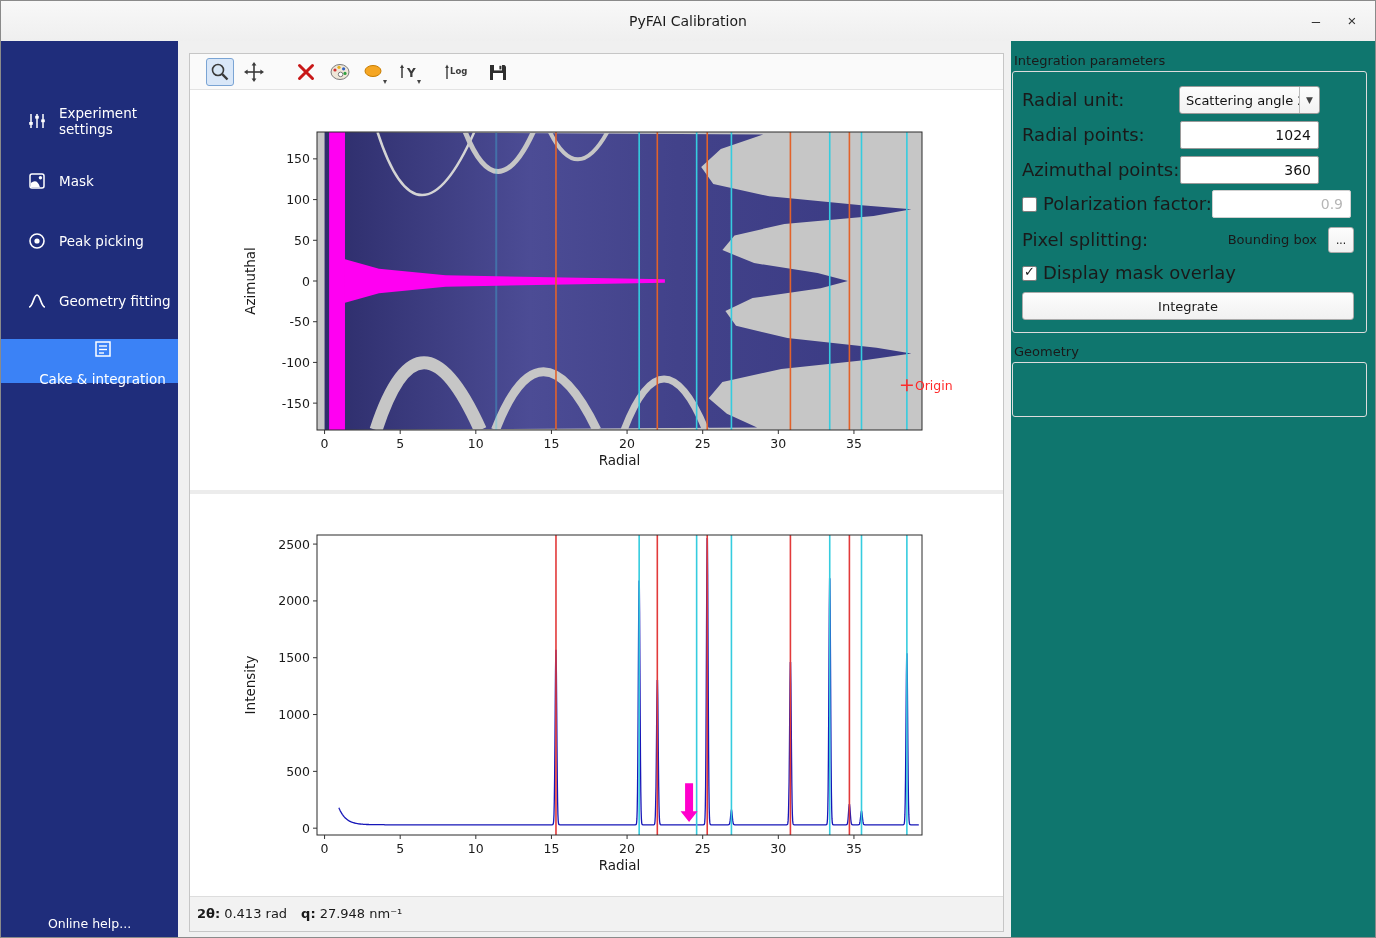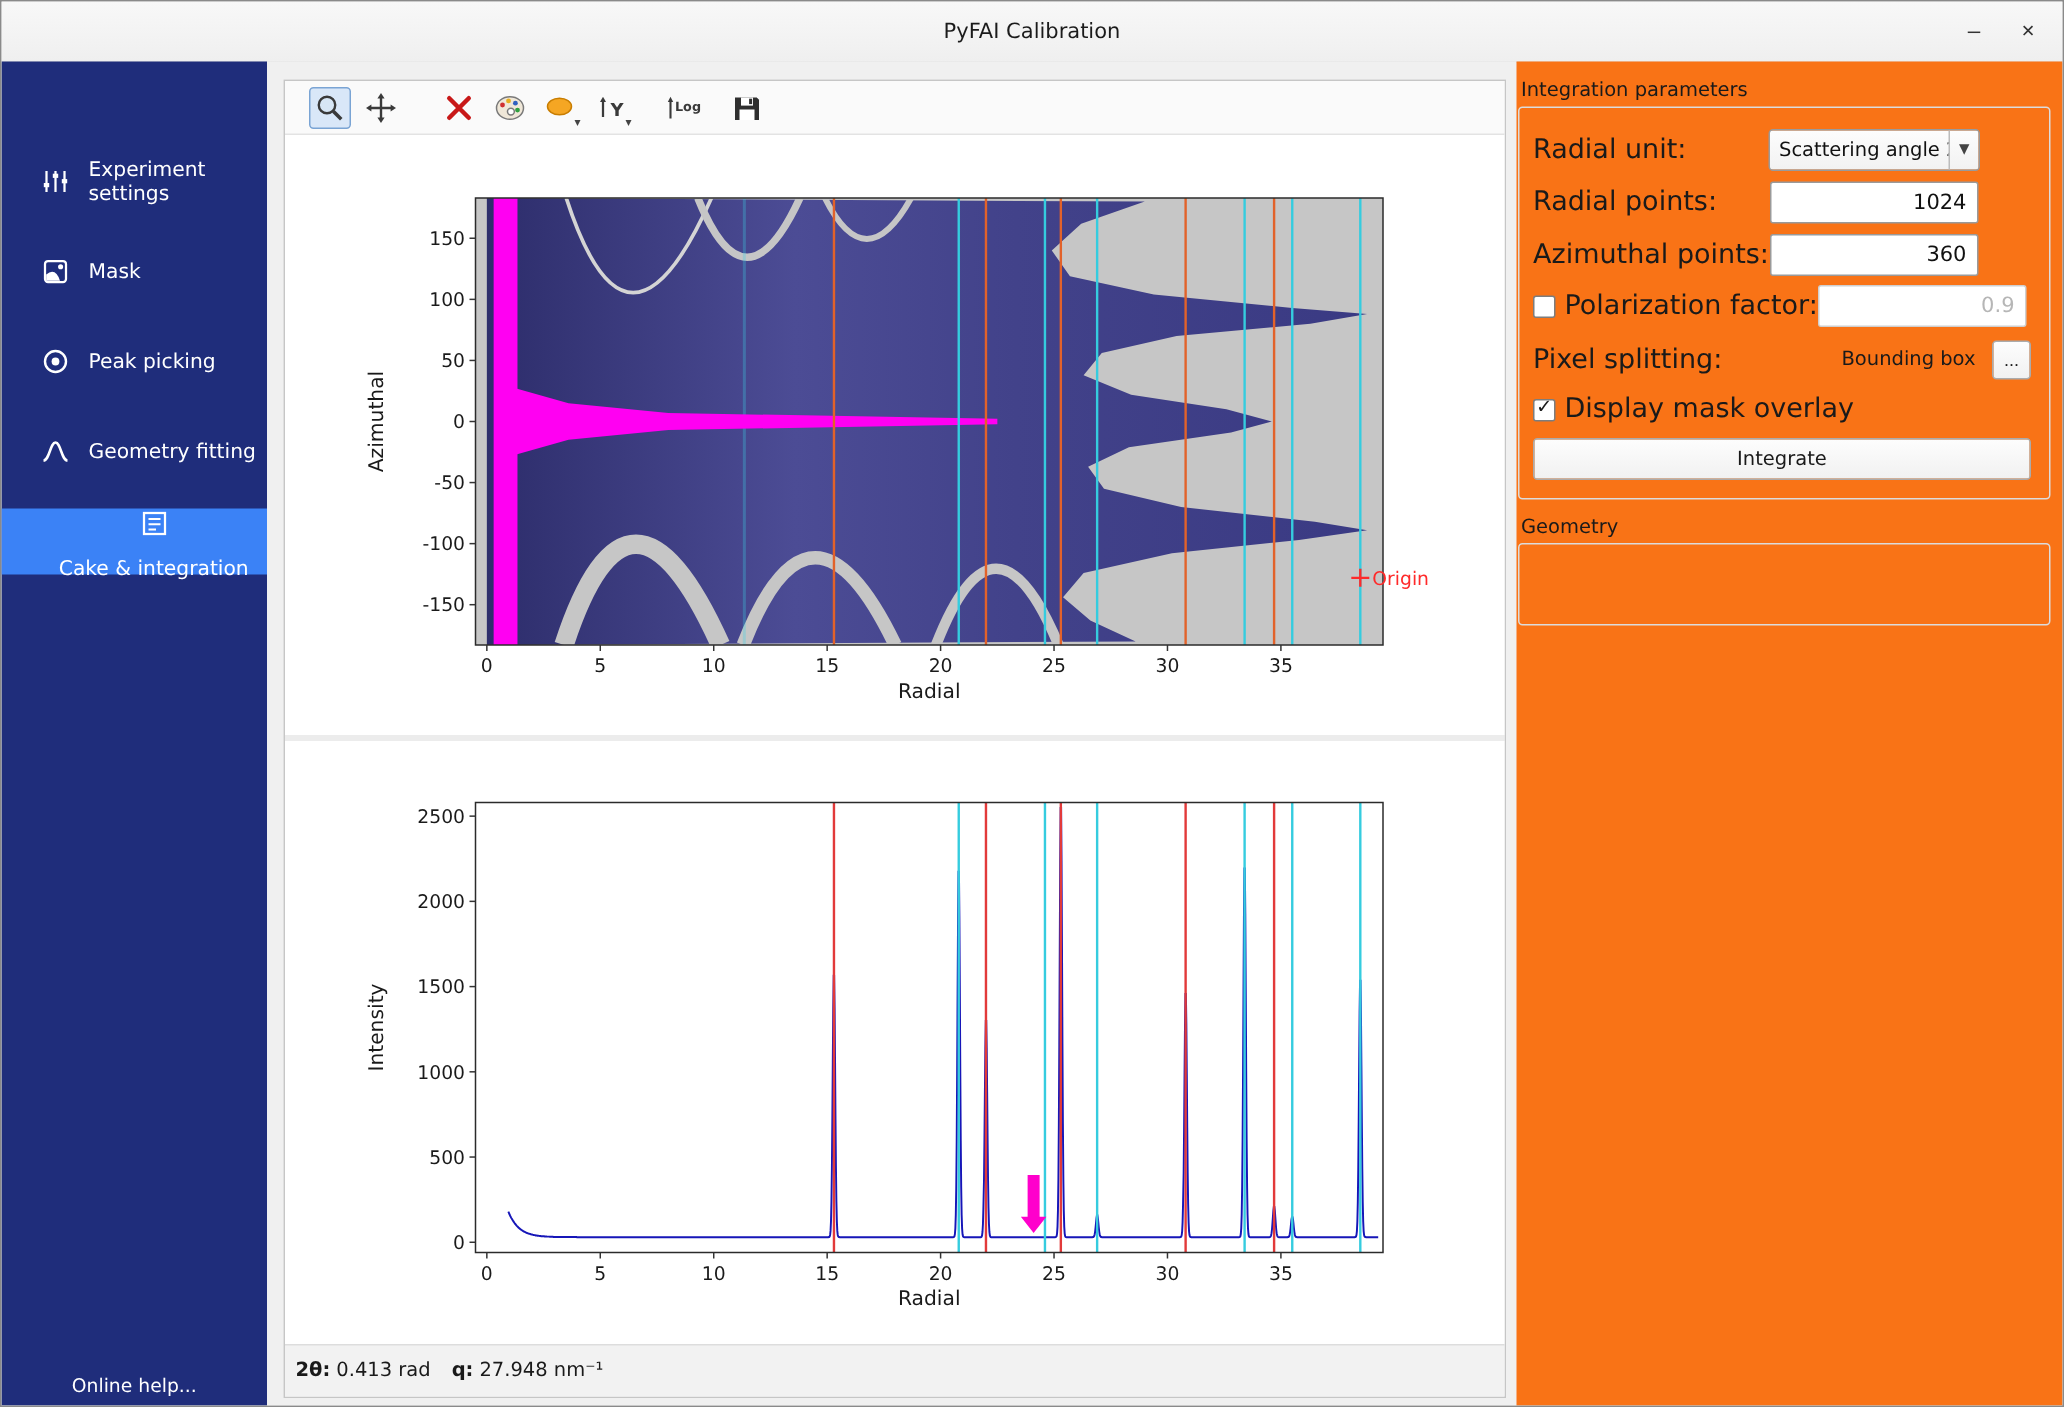--- a/index.html
+++ b/index.html
@@ -27,21 +27,21 @@
   .tb-gap-md{margin-left:14px;}
   .tb-gap-sm{margin-left:8px;}
   .figure{position:absolute;left:0;width:813px;background:#ffffff;}
   .figure.f1{top:36px;height:400px;}
   .fig-divider{position:absolute;left:0;top:436px;width:813px;height:4px;background:#ececec;}
   .figure.f2{top:440px;height:402px;}
   .statusbar{position:absolute;left:0;top:842px;width:813px;height:35px;background:#f2f2f2;border-top:1px solid #ddd;box-sizing:border-box;font-size:13px;color:#1a1a1a;line-height:34px;padding-left:7px;}
   .sb-label{font-weight:bold;margin-right:4px;}
   .sb-gap{margin-left:14px;}
   
-  .rightpanel{position:absolute;left:1010px;top:40px;right:0;bottom:0;background:#f97316;}
+  .rightpanel{position:absolute;left:1010px;top:40px;right:0;bottom:0;background:#0f766e;}
   .rp-title{position:absolute;left:3px;font-size:13px;color:#1a1a1a;}
   .rp-frame{position:absolute;left:1px;width:355px;border:1px solid #dcdcdc;border-radius:3px;box-sizing:border-box;}
   .rp-label{position:absolute;left:11px;height:28px;line-height:28px;font-size:18px;color:#1a1a1a;white-space:nowrap;}
   .rp-label.indent{left:32px;}
   .rp-value{position:absolute;right:58px;height:28px;line-height:28px;font-size:13px;color:#1a1a1a;}
   .rp-input{position:absolute;left:169px;width:139px;height:28px;border:1px solid #9a9a9a;border-radius:2px;background:#fff;font-family:"DejaVu Sans",sans-serif;font-size:14px;text-align:right;padding:0 7px;box-sizing:border-box;color:#111;}
   .rp-input.disabled{color:#b6b6b6;border-color:#cfcfcf;margin-left:32px;}
   .combo{position:absolute;left:168px;width:141px;height:28px;border:1px solid #9a9a9a;border-radius:3px;background:linear-gradient(#fdfdfd,#f2f2f2);display:flex;align-items:center;box-sizing:border-box;}
   .combo-text{flex:1;font-size:13px;color:#111;padding:0 6px;white-space:nowrap;overflow:hidden;}
   .combo-arrow{width:19px;height:100%;border-left:1px solid #bcbcbc;display:flex;align-items:center;justify-content:center;font-size:9px;color:#444;}

